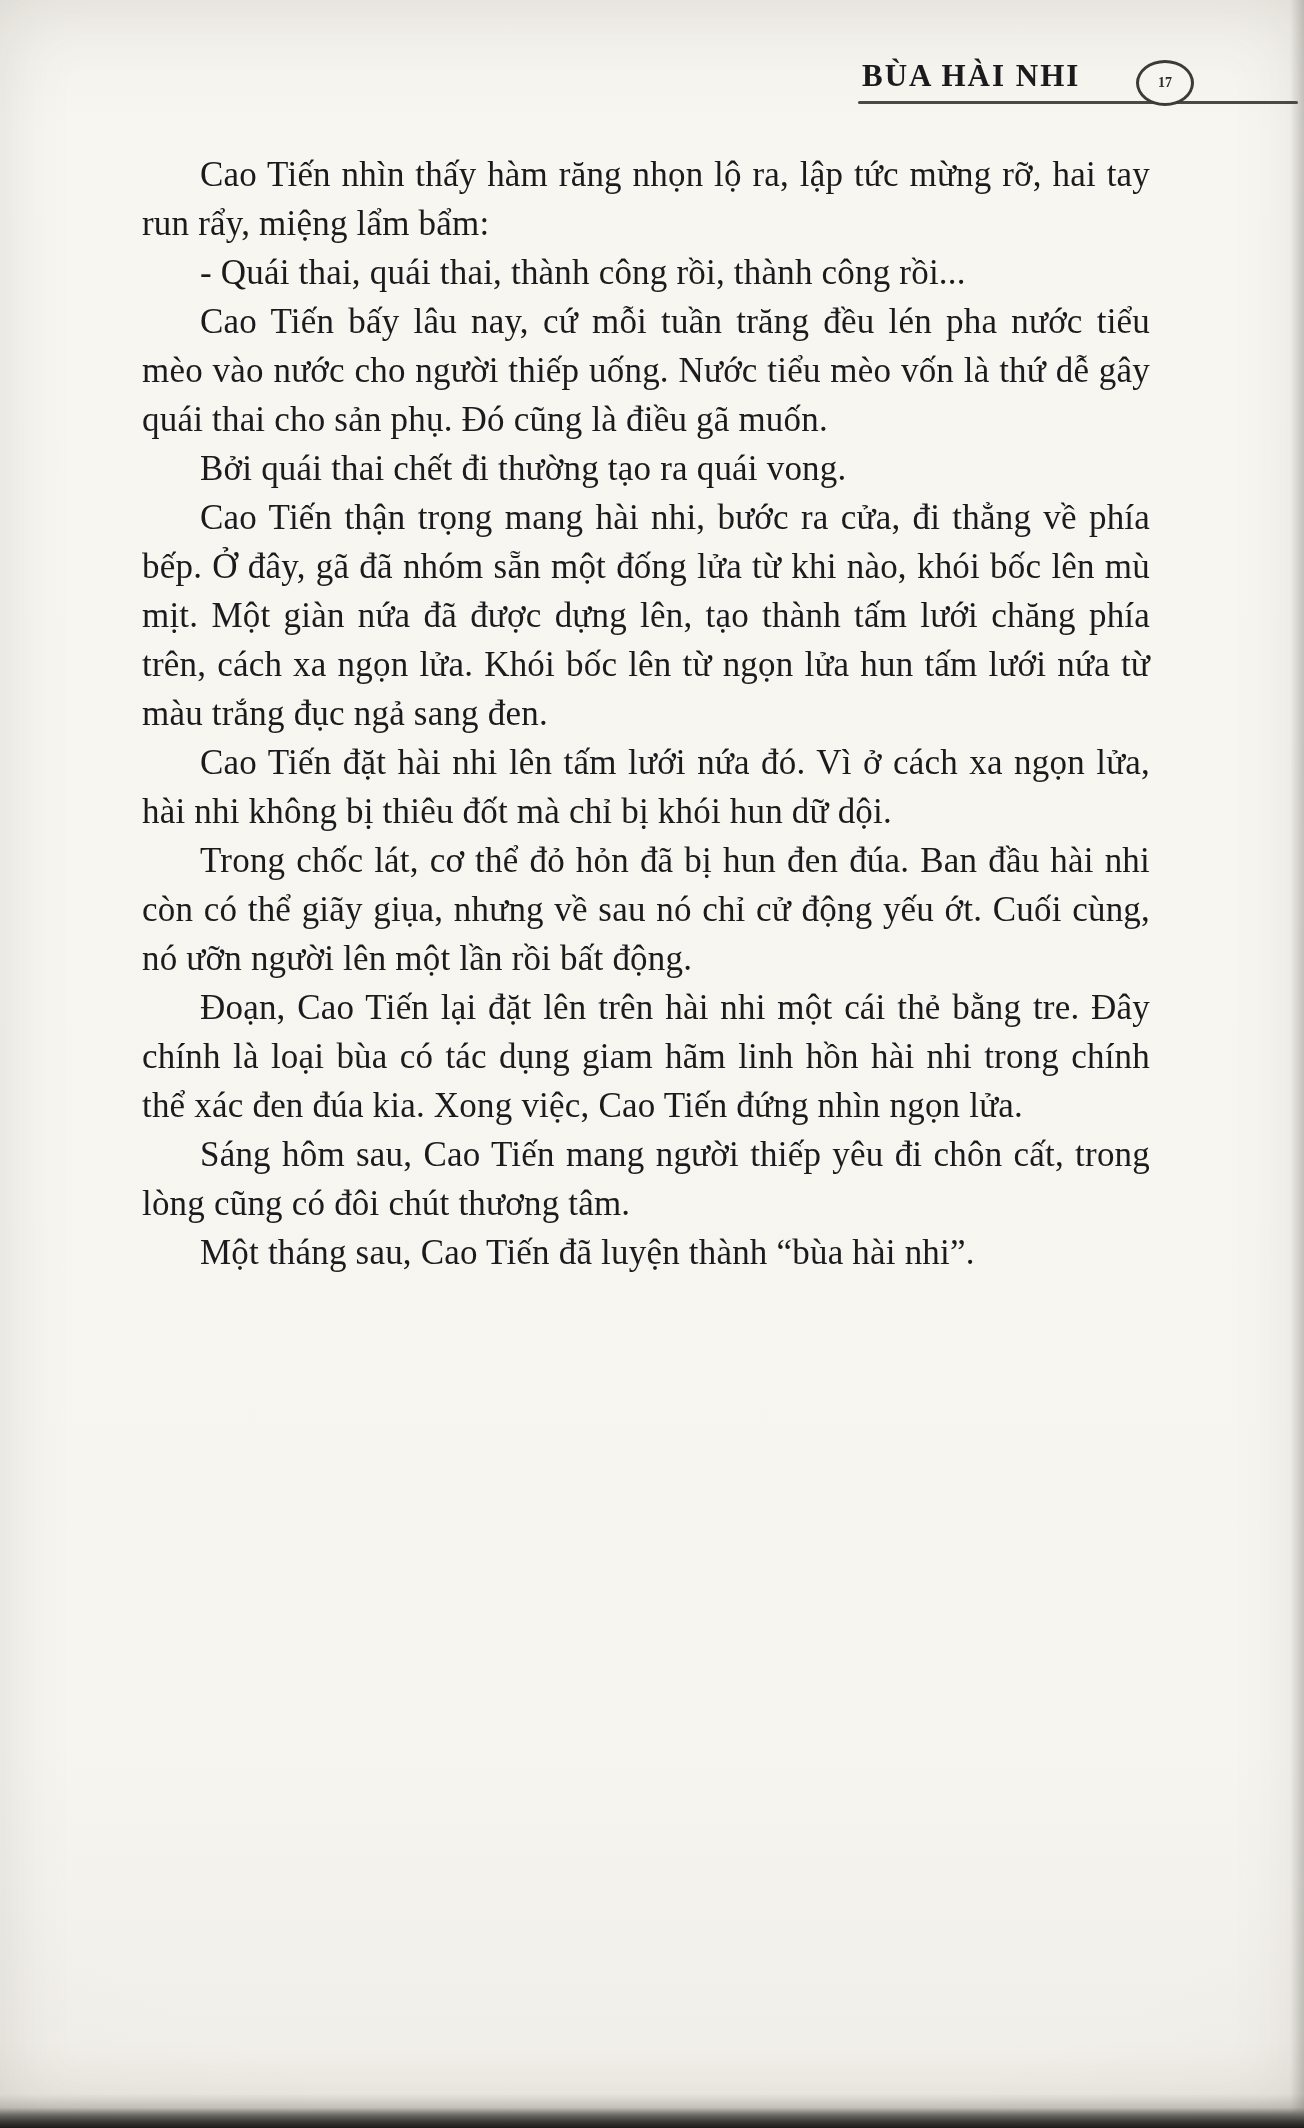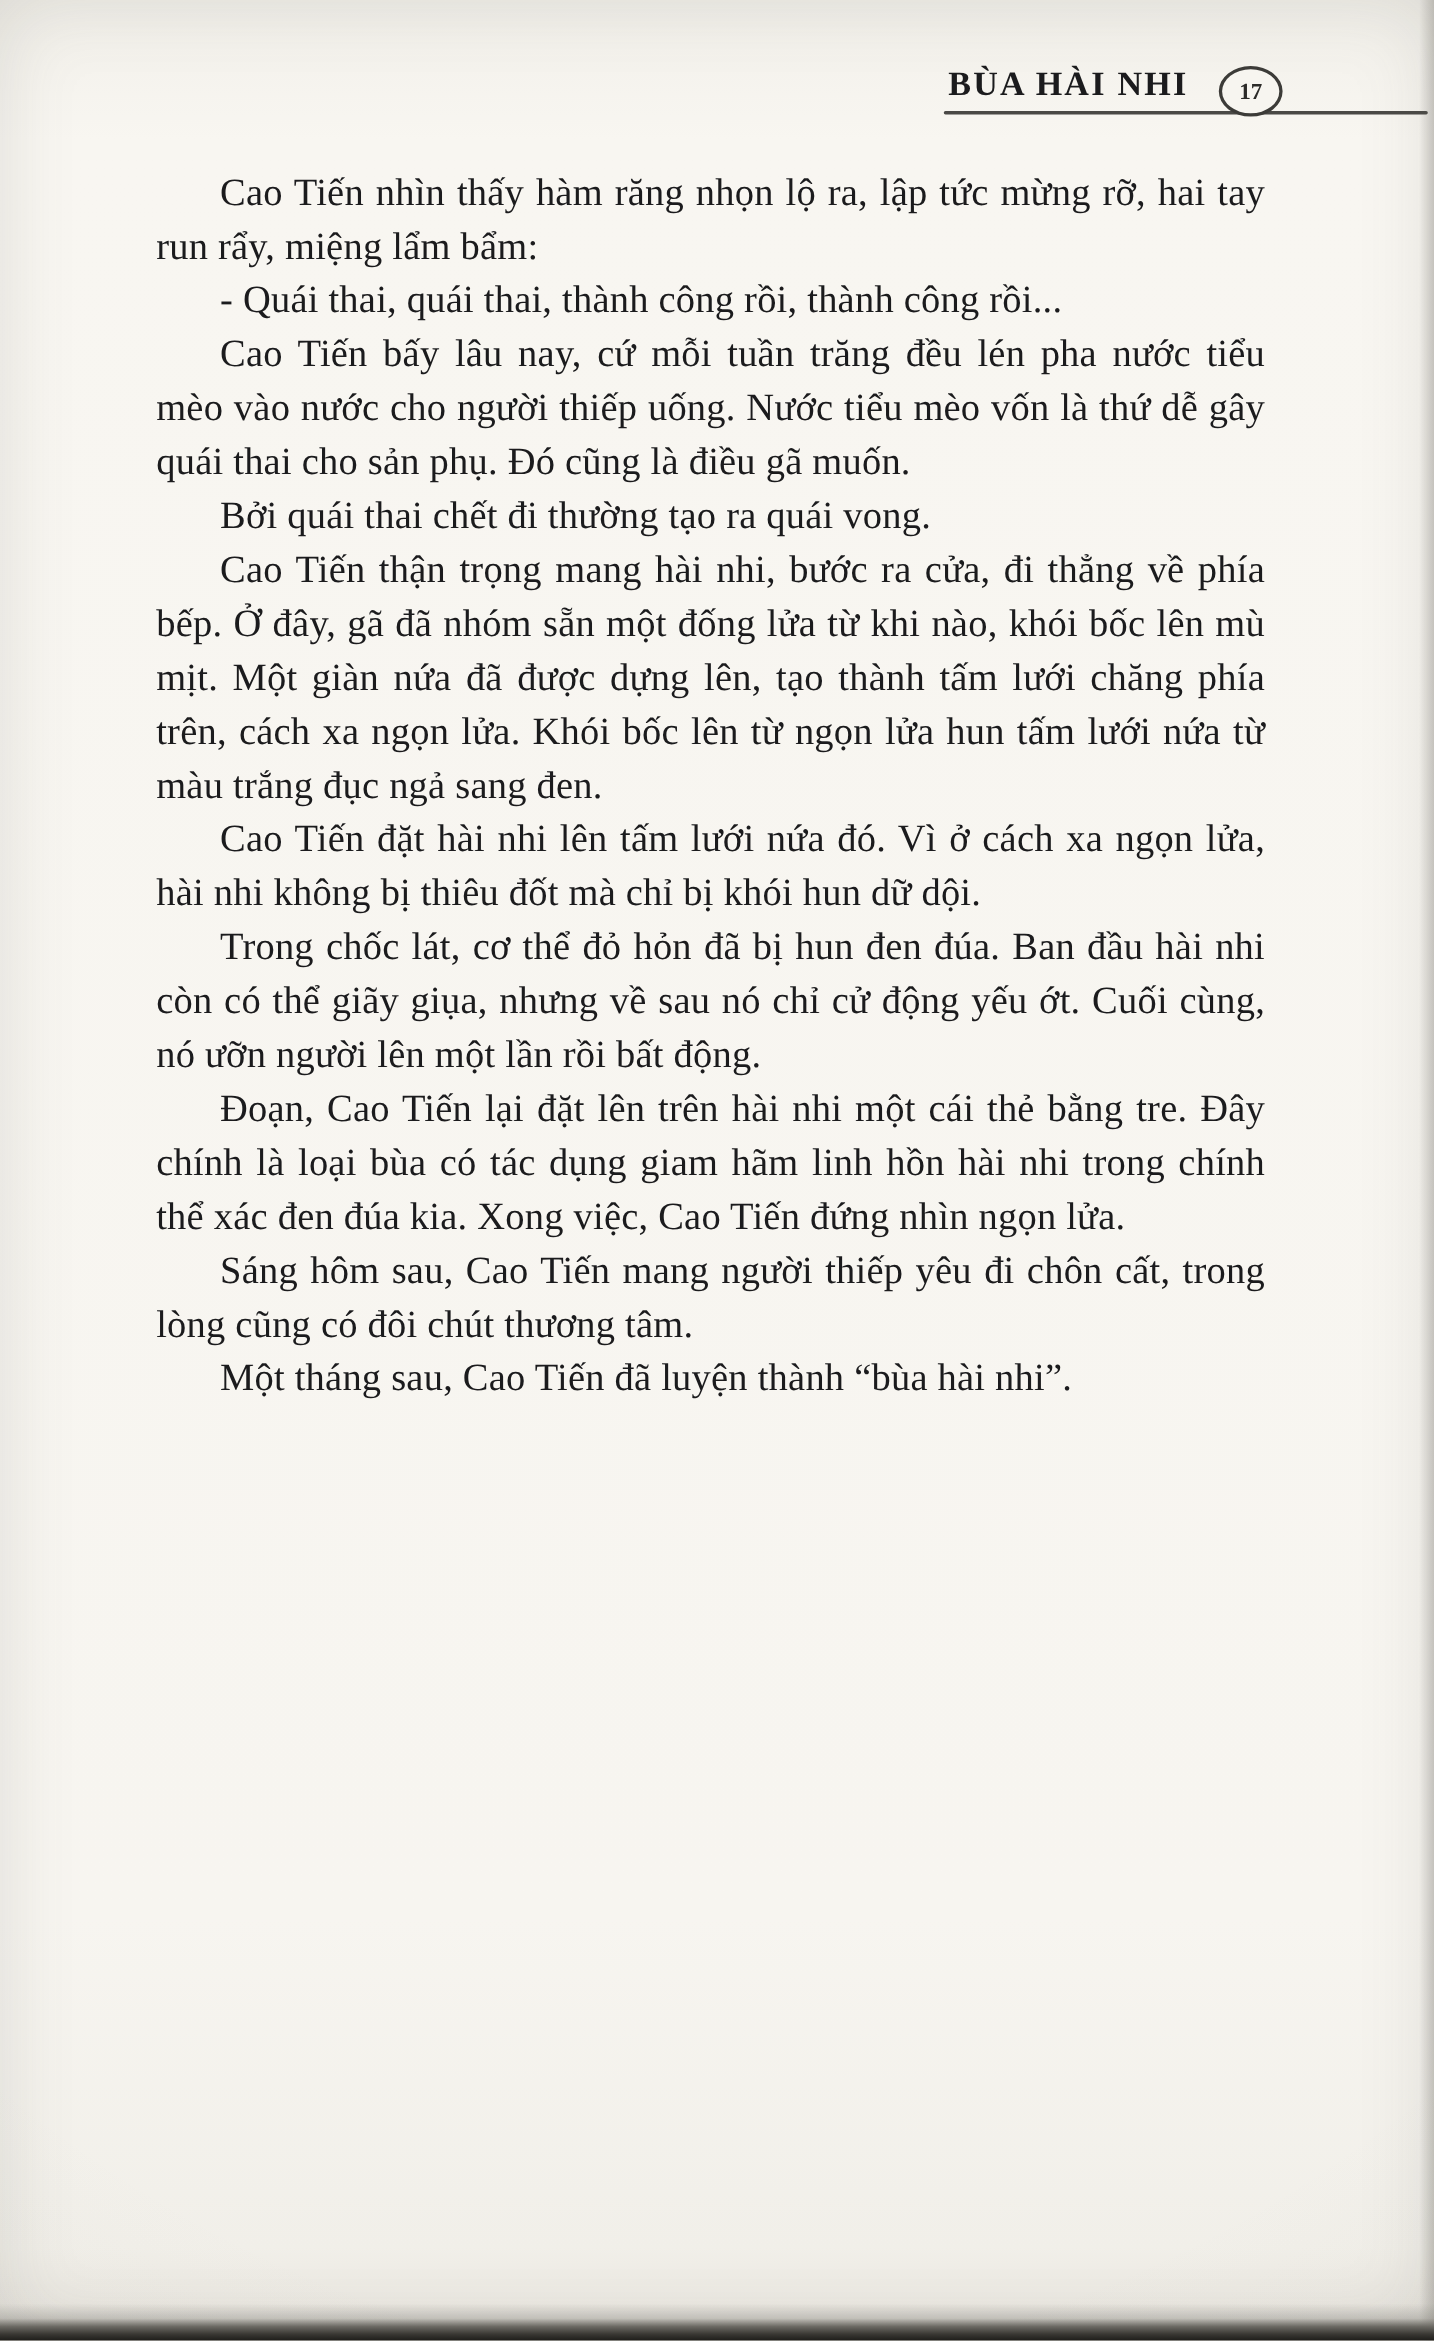--- a/index.html
+++ b/index.html
@@ -41,30 +41,30 @@
     top: 101px;
     left: 858px;
     width: 440px;
     height: 3px;
     background: #4a4946;
     border-radius: 2px;
   }
   .page-number-circle {
     position: absolute;
     top: 60px;
-    left: 1108px;
+    left: 1136px;
     width: 52px;
     height: 40px;
     border: 3px solid #3c3b38;
     border-radius: 50%;
     background: #f7f5f0;
     display: flex;
     align-items: center;
     justify-content: center;
-    font-size: 21px;
+    font-size: 14px;
     font-weight: 700;
     color: #2c2b29;
     z-index: 2;
   }
   
   .body-text {
     position: absolute;
     top: 150px;
     left: 142px;
     width: 1008px;

